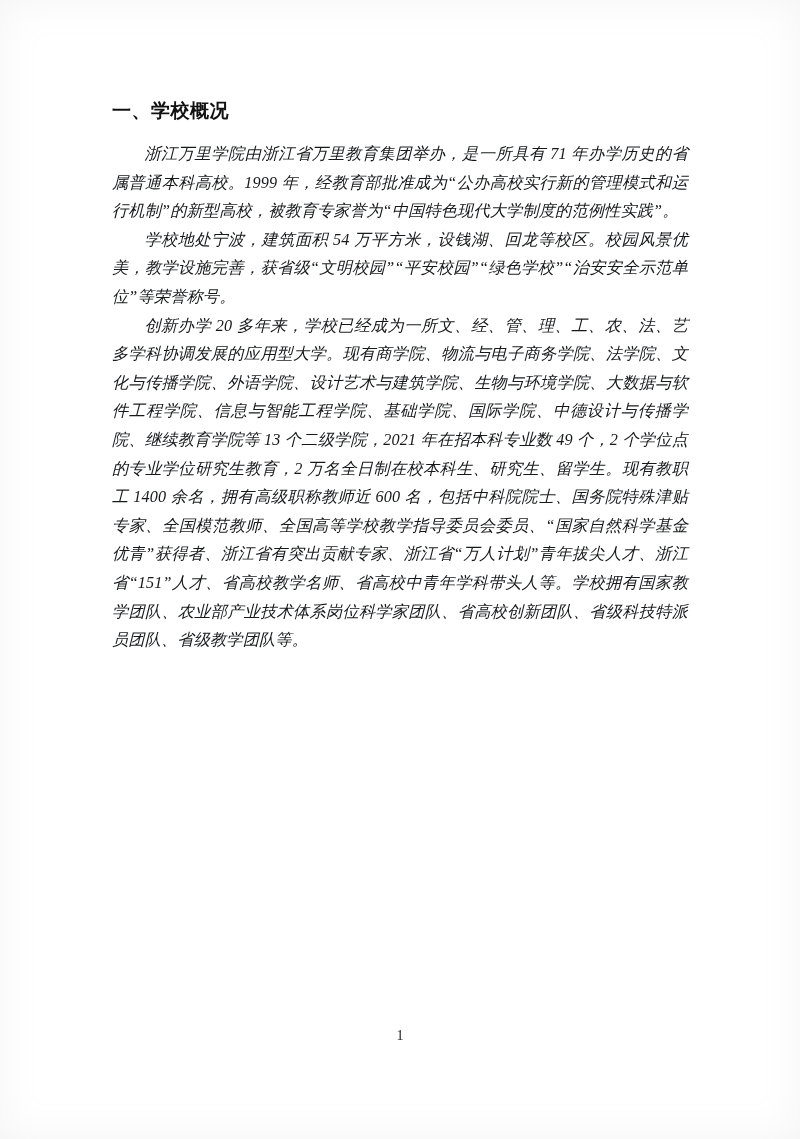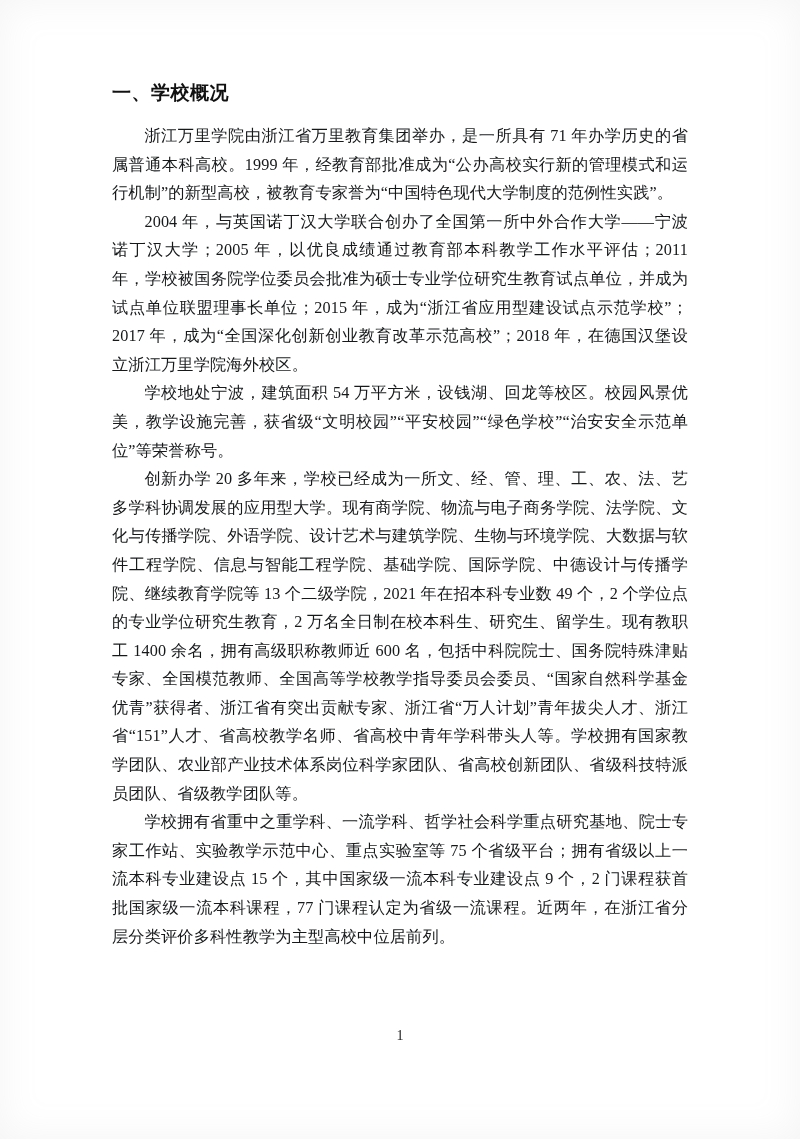--- a/index.html
+++ b/index.html
@@ -15,41 +15,42 @@
     position: relative;
     width: 800px;
     height: 1139px;
     background: #ffffff;
     box-sizing: border-box;
     overflow: hidden;
   }
   .content {
     position: absolute;
     left: 112px;
-    top: 78px;
+    top: 96px;
     width: 576px;
   }
   .doc-heading {
     font-family: "Liberation Sans", "DejaVu Sans", sans-serif;
     font-weight: bold;
     font-size: 19px;
     line-height: 30px;
     margin: 0 0 14px 0;
     letter-spacing: 0.5px;
     color: #111111;
   }
   .para {
     font-size: 16.2px;
     line-height: 28.6px;
     margin: 0;
     text-align: justify;
     text-justify: inter-ideograph;
     text-indent: 2em;
     letter-spacing: 0.15px;
     color: #16181a;
+    font-style: italic;
   }
   .para + .para {
     margin-top: 0px;
   }
   .page-number {
     position: absolute;
     left: 0;
     right: 0;
     top: 1028px;
     text-align: center;
@@ -66,19 +67,17 @@
     box-shadow: inset 0 0 38px rgba(170,170,170,0.13);
   }
 </style>
 </head>
 <body>
 
 <div class="page">
   <div class="content">
     <h1 class="doc-heading">一、学校概况</h1>
     <p class="para">浙江万里学院由浙江省万里教育集团举办，是一所具有 71 年办学历史的省属普通本科高校。1999 年，经教育部批准成为“公办高校实行新的管理模式和运行机制”的新型高校，被教育专家誉为“中国特色现代大学制度的范例性实践”。</p>
-    <p class="para">2004 年，与英国诺丁汉大学联合创办了全国第一所中外合作大学——宁波诺丁汉大学；2005 年，以优良成绩通过教育部本科教学工作水平评估；2011 年，学校被国务院学位委员会批准为硕士专业学位研究生教育试点单位，并成为试点单位联盟理事长单位；2015 年，成为“浙江省应用型建设试点示范学校”；2017 年，成为“全国深化创新创业教育改革示范高校”；2018 年，在德国汉堡设立浙江万里学院海外校区。</p>
     <p class="para">学校地处宁波，建筑面积 54 万平方米，设钱湖、回龙等校区。校园风景优美，教学设施完善，获省级“文明校园”“平安校园”“绿色学校”“治安安全示范单位”等荣誉称号。</p>
     <p class="para">创新办学 20 多年来，学校已经成为一所文、经、管、理、工、农、法、艺多学科协调发展的应用型大学。现有商学院、物流与电子商务学院、法学院、文化与传播学院、外语学院、设计艺术与建筑学院、生物与环境学院、大数据与软件工程学院、信息与智能工程学院、基础学院、国际学院、中德设计与传播学院、继续教育学院等 13 个二级学院，2021 年在招本科专业数 49 个，2 个学位点的专业学位研究生教育，2 万名全日制在校本科生、研究生、留学生。现有教职工 1400 余名，拥有高级职称教师近 600 名，包括中科院院士、国务院特殊津贴专家、全国模范教师、全国高等学校教学指导委员会委员、“国家自然科学基金优青”获得者、浙江省有突出贡献专家、浙江省“万人计划”青年拔尖人才、浙江省“151”人才、省高校教学名师、省高校中青年学科带头人等。学校拥有国家教学团队、农业部产业技术体系岗位科学家团队、省高校创新团队、省级科技特派员团队、省级教学团队等。</p>
-    <p class="para">学校拥有省重中之重学科、一流学科、哲学社会科学重点研究基地、院士专家工作站、实验教学示范中心、重点实验室等 75 个省级平台；拥有省级以上一流本科专业建设点 15 个，其中国家级一流本科专业建设点 9 个，2 门课程获首批国家级一流本科课程，77 门课程认定为省级一流课程。近两年，在浙江省分层分类评价多科性教学为主型高校中位居前列。</p>
   </div>
   <div class="page-number">1</div>
 </div>
 
 </body></html>

